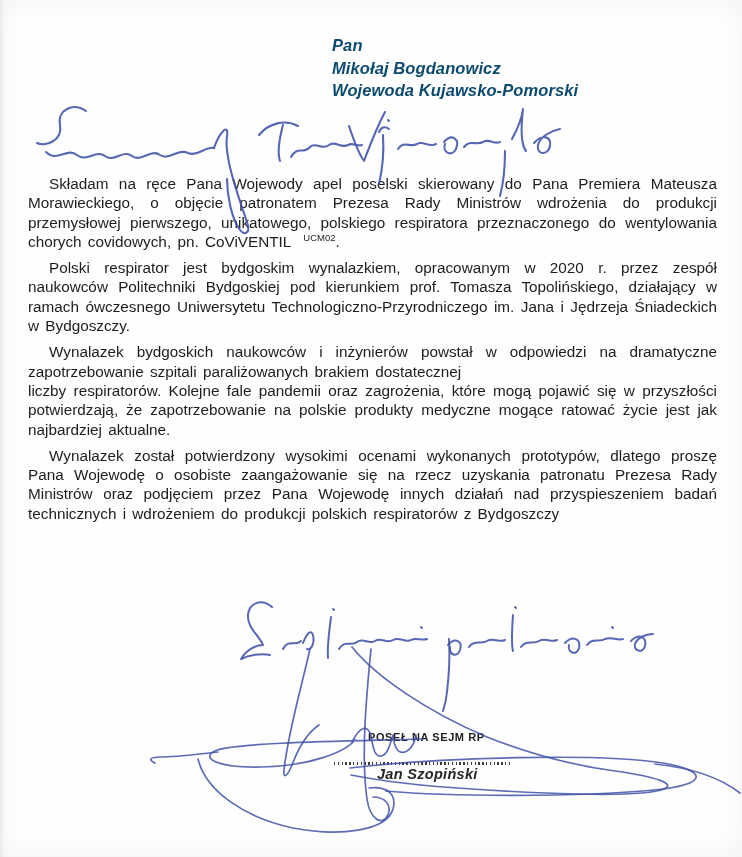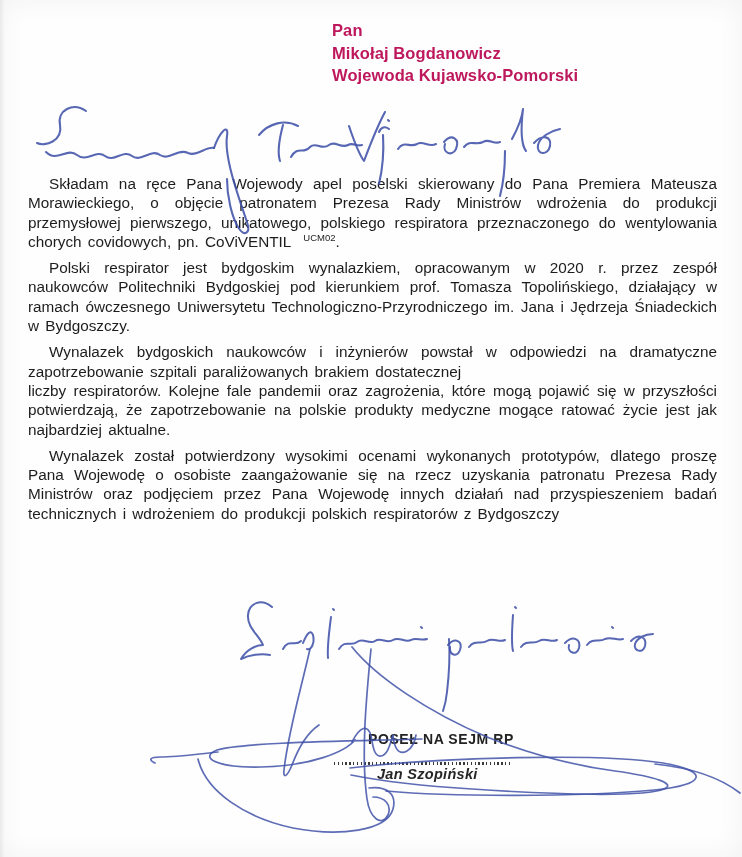--- a/index.html
+++ b/index.html
@@ -13,26 +13,27 @@
     color: #1d1d1d;
     overflow: hidden;
     box-shadow: inset 0 0 28px rgba(0,0,0,0.05);
   }
   .edge-shade {
     position: absolute; left: 0; top: 0; bottom: 0; width: 5px;
     background: linear-gradient(90deg, rgba(0,0,0,0.06), rgba(0,0,0,0));
   }
   .recipient {
     position: absolute;
-    left: 332px; top: 19px;
+    left: 332px; top: 34px;
     font-weight: bold;
     font-size: 16.5px;
     line-height: 22.5px;
     letter-spacing: 0.1px;
-    color: #be185d;
+    color: #0c4a6e;
+    font-style: italic;
   }
   .letter-body {
     position: absolute;
     left: 28px; top: 174px;
     width: 689px;
     font-size: 15.3px;
     line-height: 19.3px;
     word-spacing: 2px;
     color: #1d1d1d;
   }
@@ -49,21 +50,21 @@
     font-size: 9.5px;
     vertical-align: super;
     line-height: 0;
     word-spacing: 0;
     margin-left: 12px;
   }
   .signature-block { position: absolute; left: 0; top: 0; }
   .position-title {
     position: absolute;
     left: 368px; top: 731px;
-    font-size: 14px;
+    font-size: 11px;
     font-weight: 600;
     letter-spacing: 0.6px;
     color: #222222;
     white-space: nowrap;
   }
   .dotted-line {
     position: absolute;
     left: 334px; top: 762px;
     width: 177px; height: 3px;
     background: repeating-linear-gradient(90deg, #3a3a3a 0 1.4px, transparent 1.4px 3.8px);

